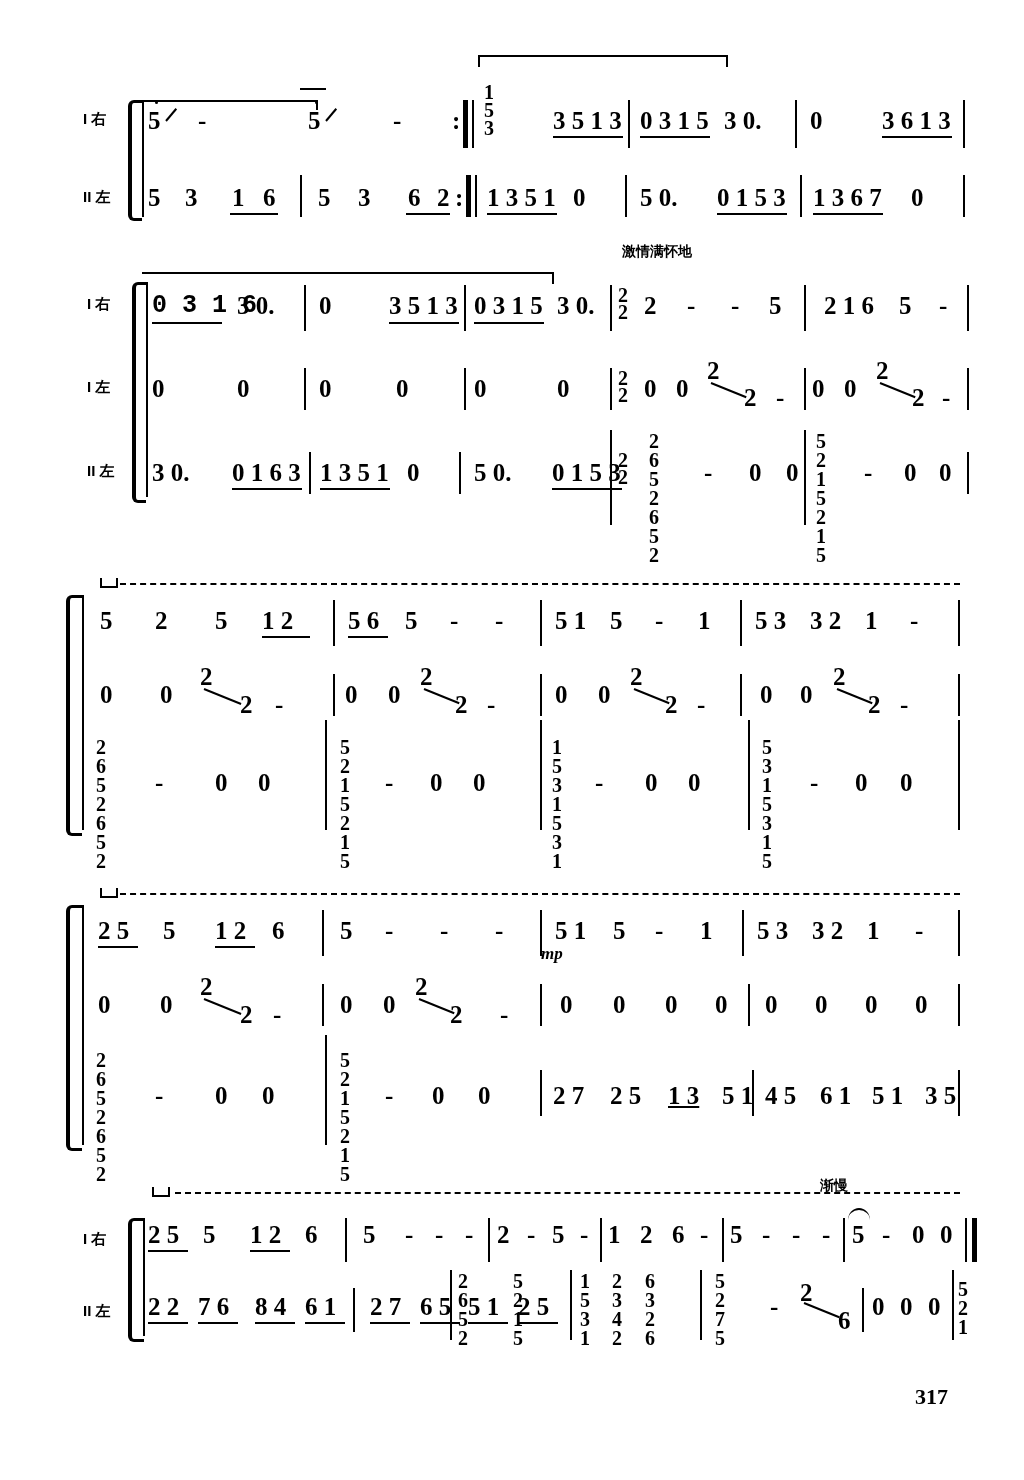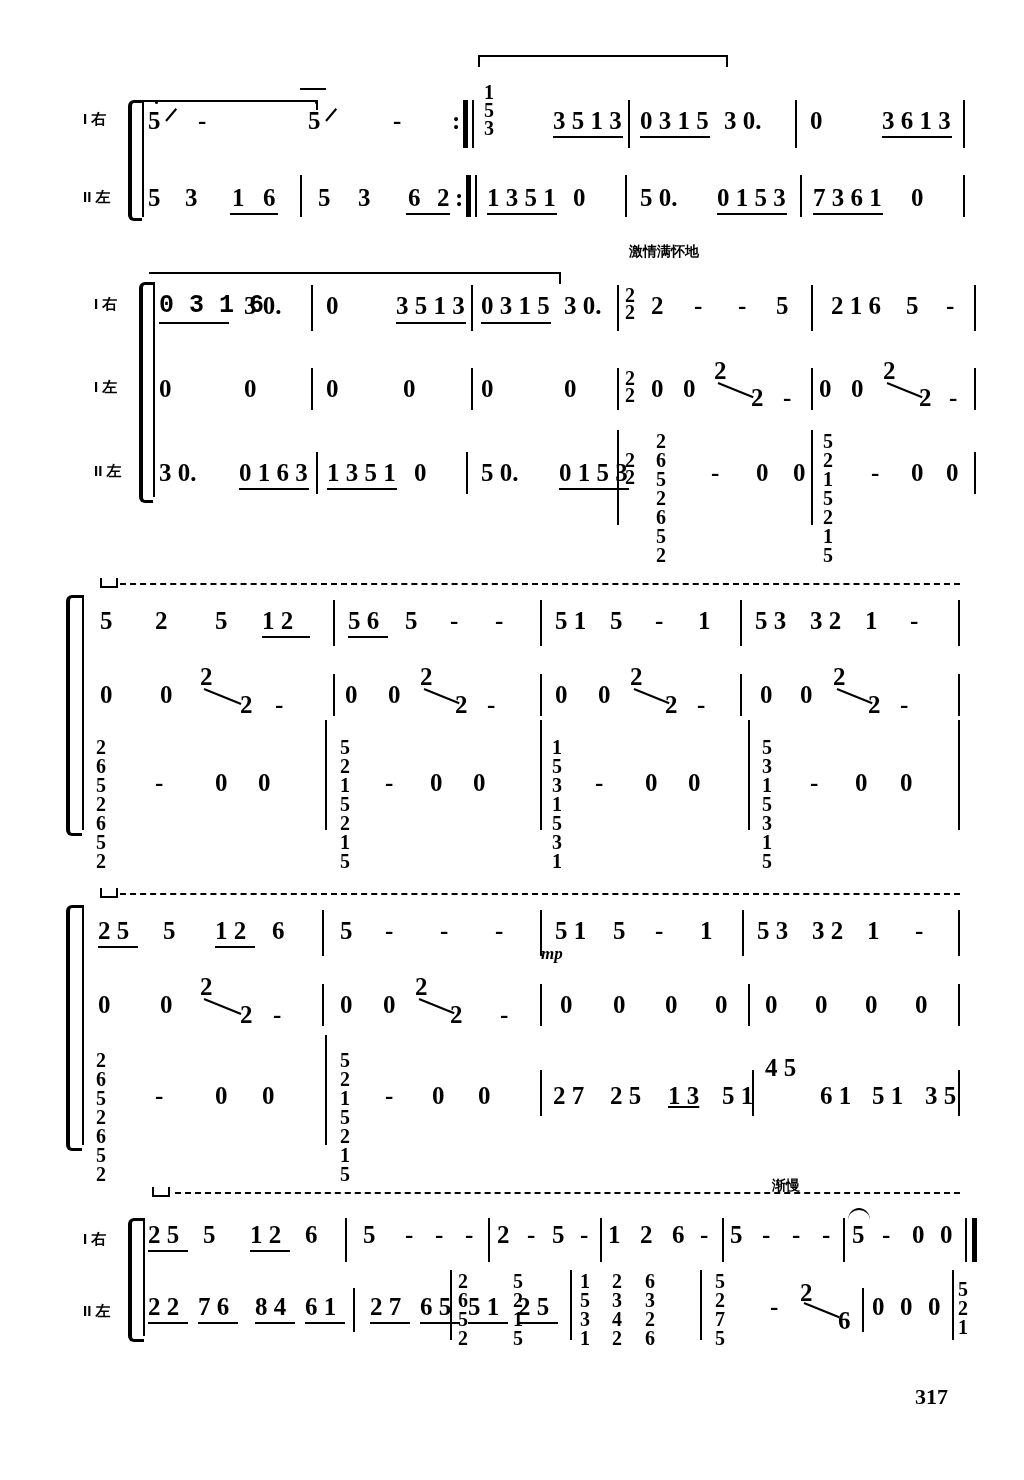--- a/index.html
+++ b/index.html
@@ -171,27 +171,27 @@
     <div class="barthick" style="left:466px;top:175px;height:42px;"></div>
     <div class="bar" style="left:475px;top:175px;height:42px;"></div>
     <div class="ab num" style="left:487px;top:185px;">1 3 5 1</div>
     <div class="hline" style="left:487px;top:213px;width:70px;"></div>
     <div class="ab num" style="left:573px;top:185px;">0</div>
     <div class="bar" style="left:625px;top:175px;height:42px;"></div>
     <div class="ab num" style="left:640px;top:185px;">5 0.</div>
     <div class="ab num" style="left:717px;top:185px;">0 1 5 3</div>
     <div class="hline" style="left:717px;top:213px;width:70px;"></div>
     <div class="bar" style="left:800px;top:175px;height:42px;"></div>
-    <div class="ab num" style="left:813px;top:185px;">7 3 6 1</div>
+    <div class="ab num" style="left:813px;top:185px;">1 3 6 7</div>
     <div class="hline" style="left:813px;top:213px;width:70px;"></div>
     <div class="ab num" style="left:911px;top:185px;">0</div>
     <div class="bar" style="left:963px;top:175px;height:42px;"></div>
   </div>
 
-  <div class="ab" style="left:11px;top:0;width:920px;height:560px;">
+  <div class="ab" style="left:4px;top:0;width:920px;height:560px;">
 
     <div class="ab cn" style="left:618px;top:243px;">激情满怀地</div>
 
     <div class="ab label" style="left:83px;top:295px;">I 右</div>
     <div class="ab label" style="left:83px;top:378px;">I 左</div>
     <div class="ab label" style="left:83px;top:462px;">II 左</div>
 
     <div class="ab" style="left:128px;top:282px;width:10px;height:215px;border-left:4px solid #000;border-top:3px solid #000;border-bottom:3px solid #000;border-radius:6px 0 0 6px;"></div>
     <div class="bar" style="left:142px;top:282px;height:215px;"></div>
 
@@ -418,31 +418,31 @@
     <div class="ab num small" style="left:340px;top:1051px;line-height:0.95;">5<br>2<br>1<br>5<br>2<br>1<br>5</div>
     <div class="ab num" style="left:385px;top:1083px;">-</div>
     <div class="ab num" style="left:432px;top:1083px;">0</div>
     <div class="ab num" style="left:478px;top:1083px;">0</div>
     <div class="bar" style="left:540px;top:1070px;height:46px;"></div>
     <div class="ab num" style="left:553px;top:1083px;">2 7</div>
     <div class="ab num" style="left:610px;top:1083px;">2 5</div>
     <div class="ab num" style="left:668px;top:1083px;text-decoration:underline;">1 3</div>
     <div class="ab num" style="left:722px;top:1083px;">5 1</div>
     <div class="bar" style="left:752px;top:1070px;height:46px;"></div>
-    <div class="ab num" style="left:765px;top:1055px;">4 5</div>
+    <div class="ab num" style="left:765px;top:1083px;">4 5</div>
     <div class="ab num" style="left:820px;top:1083px;">6 1</div>
     <div class="ab num" style="left:872px;top:1083px;">5 1</div>
     <div class="ab num" style="left:925px;top:1083px;">3 5</div>
     <div class="bar" style="left:958px;top:1070px;height:46px;"></div>
   </div>
 
   <div class="ab" style="left:0;top:0;width:1024px;height:1420px;">
     <div class="dashline" style="left:175px;top:1192px;width:785px;"></div>
     <div class="ab" style="left:152px;top:1187px;width:14px;height:8px;border:2px solid #000;border-top:none;"></div>
-    <div class="ab cn" style="left:772px;top:1177px;font-family:Liberation Mono, monospace;">渐慢</div>
+    <div class="ab cn" style="left:820px;top:1177px;font-family:Liberation Mono, monospace;">渐慢</div>
 
     <div class="ab label" style="left:83px;top:1230px;">I 右</div>
     <div class="ab label" style="left:83px;top:1302px;">II 左</div>
 
     <div class="ab" style="left:128px;top:1218px;width:12px;height:118px;border-left:4px solid #000;border-top:3px solid #000;border-bottom:3px solid #000;border-radius:6px 0 0 6px;"></div>
     <div class="bar" style="left:143px;top:1218px;height:118px;"></div>
 
     <div class="ab num" style="left:148px;top:1222px;">2 5</div>
     <div class="hline" style="left:148px;top:1250px;width:40px;"></div>
     <div class="ab num" style="left:203px;top:1222px;">5</div>

